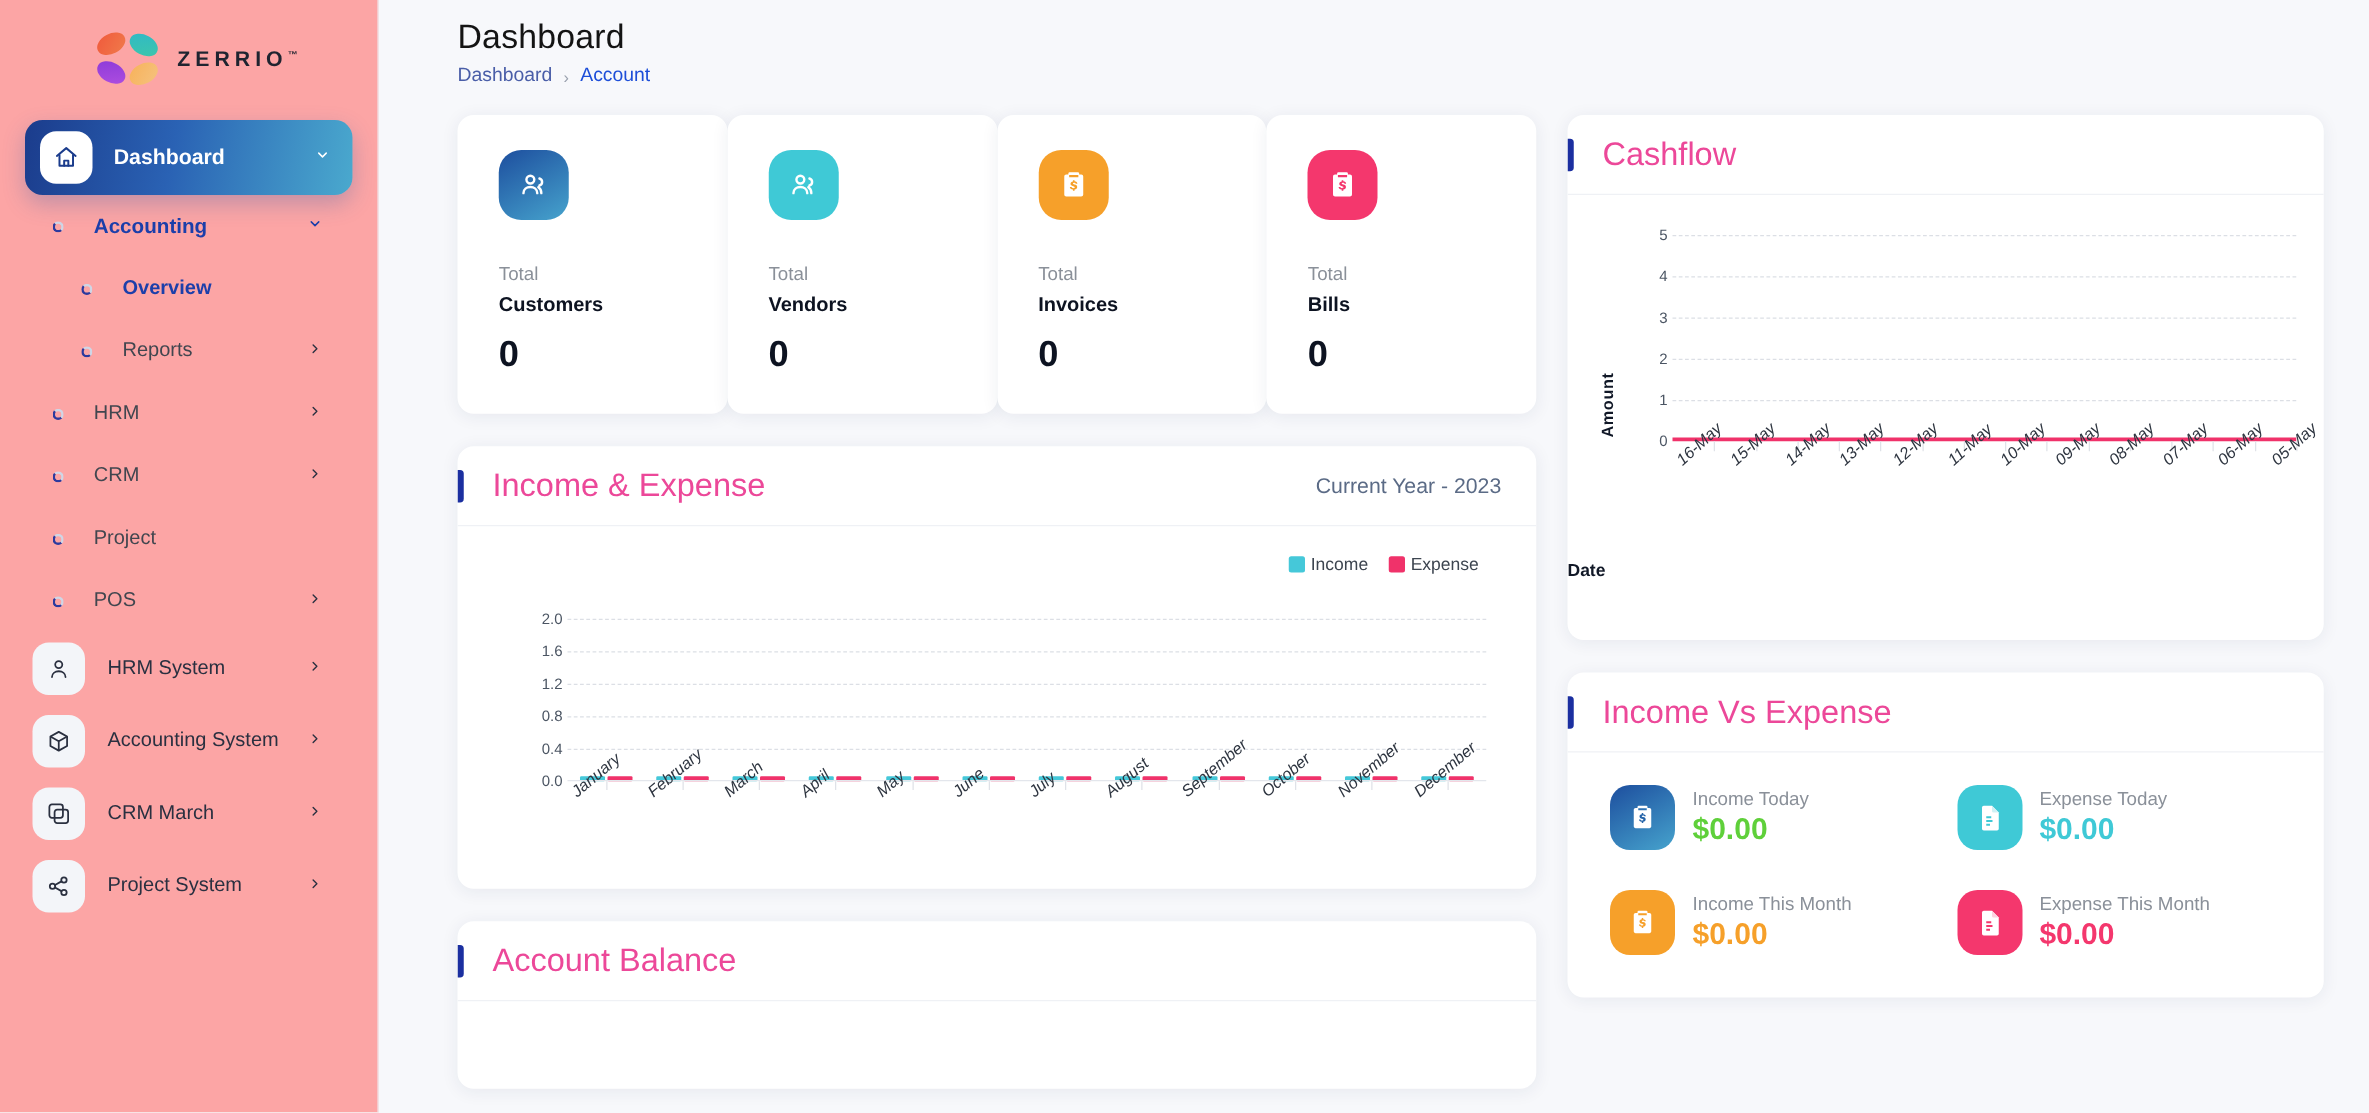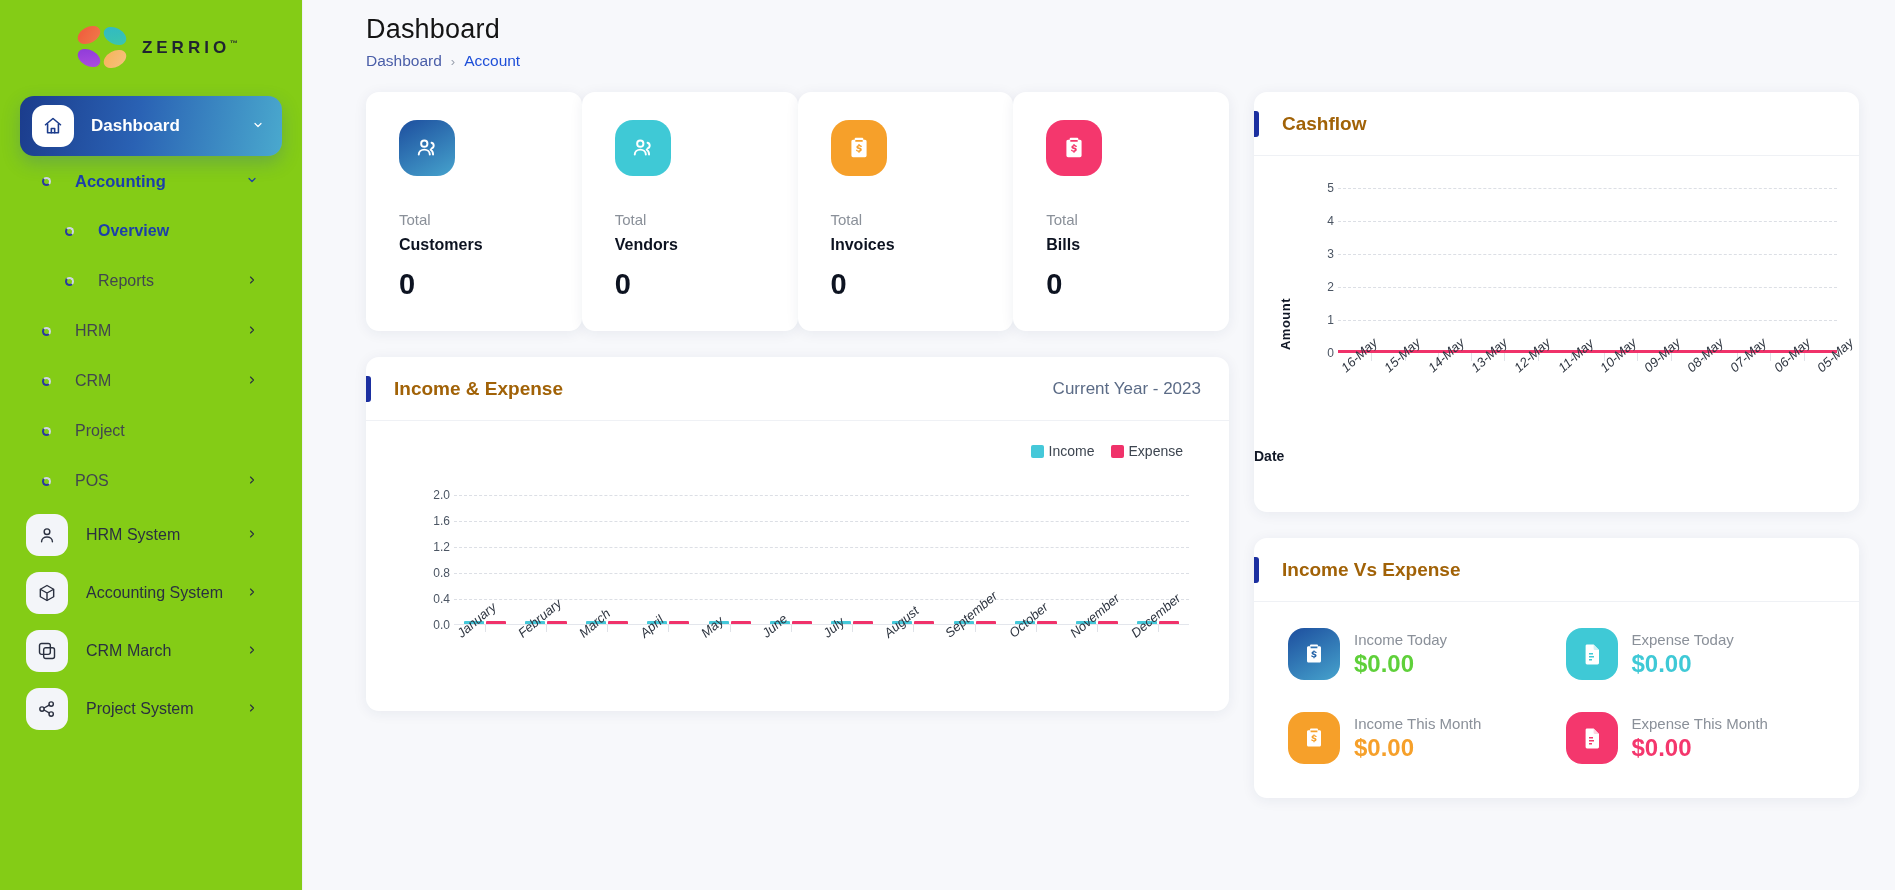--- a/index.html
+++ b/index.html
@@ -8,21 +8,21 @@
     font-family: "Liberation Sans", sans-serif;
     background: #f7f8fb;
     overflow: hidden;
     color: #1b2559;
   }
   .app { display: flex; width: 1895px; height: 890px; }
 
   
   .sidebar {
     width: 303px; height: 890px; flex: 0 0 303px;
-    background: #84cc16;
+    background: #fca5a5;
     border-right: 1px solid #eef0f5;
     position: relative;
     overflow: hidden;
   }
   .logo-wrap {
     height: 96px; display: flex; align-items: center; justify-content: center;
     gap: 10px; padding-left: 10px;
   }
   .logo-mark { width: 58px; height: 52px; }
   .logo-text {
@@ -110,21 +110,21 @@
     box-shadow: 0 2px 14px rgba(33,45,85,.07); overflow: hidden;
   }
   .panel-head {
     height: 64px; display: flex; align-items: center; padding: 0 28px;
     border-bottom: 1px solid #eff1f5; position: relative;
   }
   .panel-bar {
     position: absolute; left: 0; top: 19px; width: 5px; height: 26px;
     background: #1b2fa0; border-radius: 0 3px 3px 0;
   }
-  .panel-title { font-size: 19px; font-weight: 700; color: #a16207; }
+  .panel-title { font-size: 26px; font-weight: 400; color: #ec4899; }
   .panel-sub { margin-left: auto; font-size: 17px; color: #5b6b86; }
 
   
   .ie-body { height: 290px; position: relative; }
   .legend {
     position: absolute; right: 46px; top: 22px; display: flex; gap: 16px;
     font-size: 14px; color: #3d4550; align-items: center;
   }
   .legend-item { display: flex; align-items: center; gap: 5px; }
   .swatch { width: 13px; height: 13px; border-radius: 2px; }
@@ -533,20 +533,27 @@
               <span class="xlab">July</span>
               <span class="xlab">August</span>
               <span class="xlab">September</span>
               <span class="xlab">October</span>
               <span class="xlab">November</span>
               <span class="xlab">December</span>
             </div>
           </div>
         </section>
 
+        <section class="panel">
+          <div class="panel-head">
+            <span class="panel-bar"></span>
+            <span class="panel-title">Account Balance</span>
+          </div>
+          <div class="ab-body"></div>
+        </section>
 
       </div>
 
       <div class="col-right">
 
         <section class="panel" style="margin-top:0">
           <div class="panel-head">
             <span class="panel-bar"></span>
             <span class="panel-title">Cashflow</span>
           </div>

